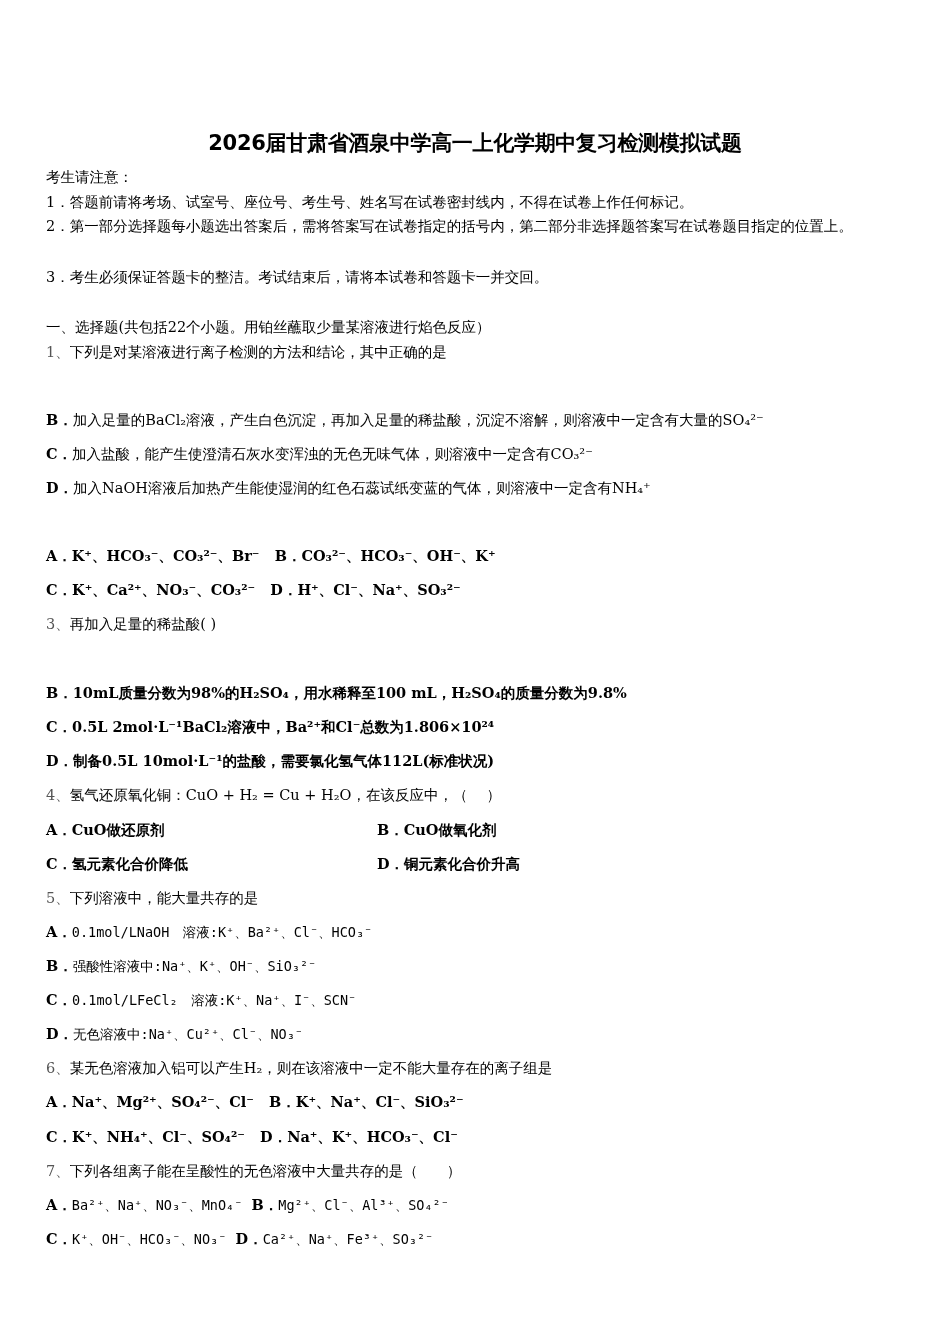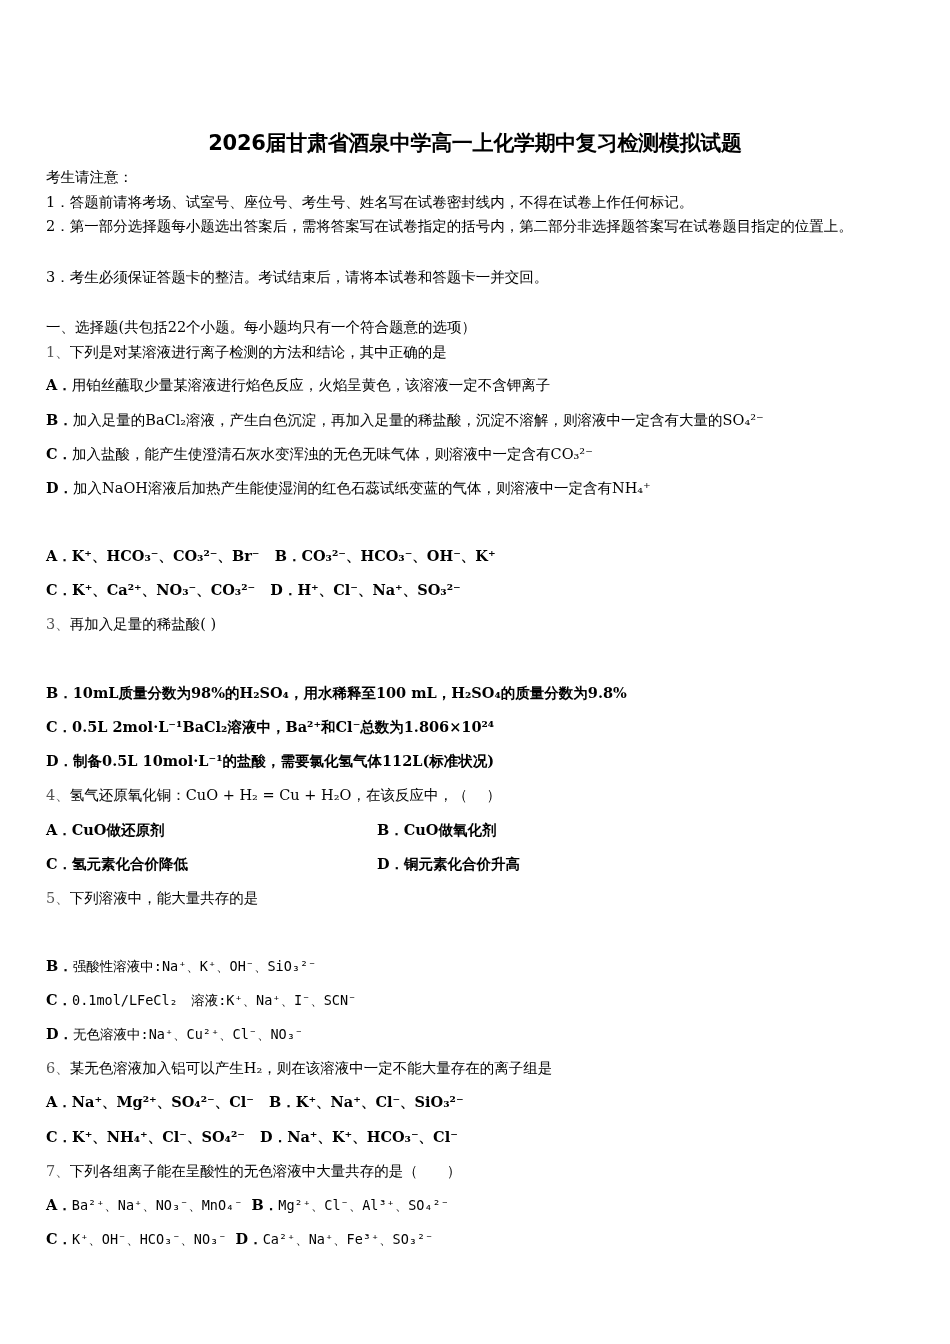--- a/index.html
+++ b/index.html
@@ -20,27 +20,24 @@
 
 <div class="page">
 
   <div class="title">2026届甘肃省酒泉中学高一上化学期中复习检测模拟试题</div>
 
   <div class="line" style="top:152px">考生请注意：</div>
   <div class="line" style="top:177px">1．答题前请将考场、试室号、座位号、考生号、姓名写在试卷密封线内，不得在试卷上作任何标记。</div>
   <div class="line wrap" style="top:198px">2．第一部分选择题每小题选出答案后，需将答案写在试卷指定的括号内，第二部分非选择题答案写在试卷题目指定的位置上。</div>
   <div class="line" style="top:252px">3．考生必须保证答题卡的整洁。考试结束后，请将本试卷和答题卡一并交回。</div>
 
-  <div class="line" style="top:302px">一、选择题(共包括22个小题。每小题均只有一个符合题意的选项）</div>
+  <div class="line" style="top:302px">一、选择题(共包括22个小题。用铂丝蘸取少量某溶液进行焰色反应）</div>
 
   <div class="line" style="top:327px">
     <span class="num">1、</span><span>下列是对某溶液进行离子检测的方法和结论，其中正确的是</span>
-  </div>
-  <div class="line" style="top:360px">
-    <span class="b">A．</span><span>用铂丝蘸取少量某溶液进行焰色反应，火焰呈黄色，该溶液一定不含钾离子</span>
   </div>
   <div class="line" style="top:395px">
     <span class="b">B．</span><span>加入足量的BaCl₂溶液，产生白色沉淀，再加入足量的稀盐酸，沉淀不溶解，则溶液中一定含有大量的SO₄²⁻</span>
   </div>
   <div class="line" style="top:429px">
     <span class="b">C．</span><span>加入盐酸，能产生使澄清石灰水变浑浊的无色无味气体，则溶液中一定含有CO₃²⁻</span>
   </div>
   <div class="line" style="top:463px">
     <span class="b">D．</span><span>加入NaOH溶液后加热产生能使湿润的红色石蕊试纸变蓝的气体，则溶液中一定含有NH₄⁺</span>
   </div>
@@ -79,20 +76,23 @@
   <div class="line b" style="top:839px">
     <span>C．</span><span>氢元素化合价降低</span>
   </div>
   <div class="line b" style="top:839px; left:377px">
     <span>D．</span><span>铜元素化合价升高</span>
   </div>
 
   <div class="line" style="top:873px">
     <span class="num">5、</span><span>下列溶液中，能大量共存的是</span>
   </div>
+  <div class="line" style="top:907px">
+    <span class="b">A．</span><span class="mono">0.1mol/LNaOH　溶液:K⁺、Ba²⁺、Cl⁻、HCO₃⁻</span>
+  </div>
   <div class="line" style="top:941px">
     <span class="b">B．</span><span class="mono">强酸性溶液中:Na⁺、K⁺、OH⁻、SiO₃²⁻</span>
   </div>
   <div class="line" style="top:975px">
     <span class="b">C．</span><span class="mono">0.1mol/LFeCl₂　溶液:K⁺、Na⁺、I⁻、SCN⁻</span>
   </div>
   <div class="line" style="top:1009px">
     <span class="b">D．</span><span class="mono">无色溶液中:Na⁺、Cu²⁺、Cl⁻、NO₃⁻</span>
   </div>
 

